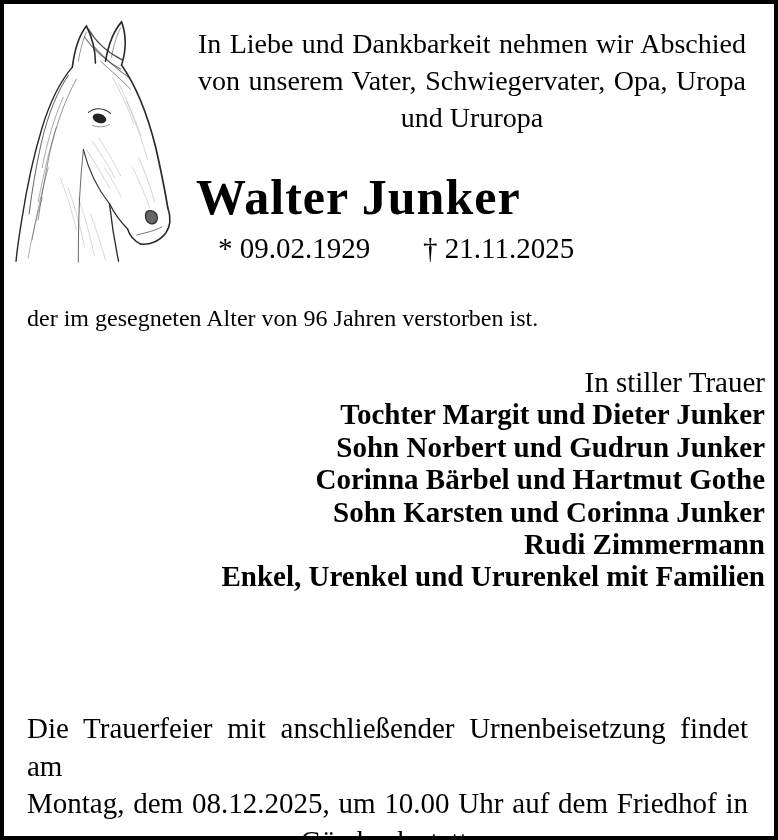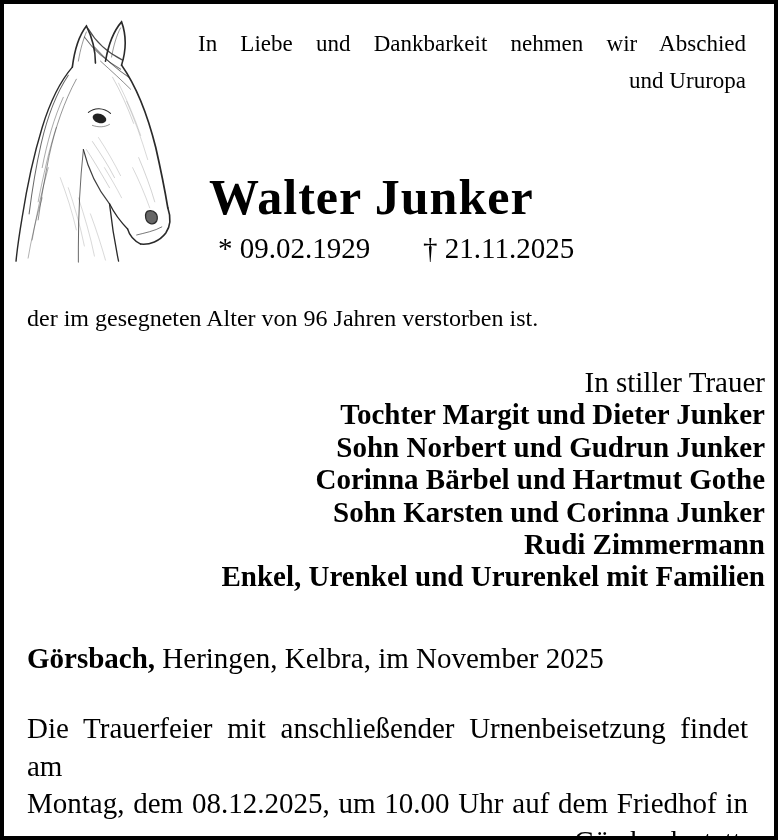--- a/index.html
+++ b/index.html
@@ -24,28 +24,28 @@
     left: 8px;
     top: 16px;
     width: 196px;
     height: 248px;
   }
 
   .intro {
     left: 198px;
     top: 25px;
     width: 548px;
-    font-size: 23px;
+    font-size: 28px;
     line-height: 37px;
   }
   .line-just { text-align: justify; text-align-last: justify; }
-  .line-left { text-align: right; }
+  .line-left { text-align: center; }
 
   .name {
-    left: 209px;
+    left: 196px;
     top: 170px;
     font-size: 50px;
     font-weight: bold;
     line-height: 54px;
     white-space: nowrap;
     letter-spacing: 1px;
   }
 
   .dates {
     left: 205px;
@@ -139,20 +139,21 @@
       <path d="M124,150 C130,162 136,176 141,190" stroke-width="0.6" opacity="0.3"></path>
       <path d="M52,160 C58,176 64,194 68,212" stroke-width="0.6" opacity="0.3"></path>
       <path d="M60,170 C66,188 72,208 76,228" stroke-width="0.6" opacity="0.3"></path>
       <path d="M70,180 C76,198 82,218 86,238" stroke-width="0.6" opacity="0.3"></path>
       <path d="M82,196 C88,212 93,228 97,242" stroke-width="0.6" opacity="0.3"></path>
     </g>
   </svg>
 
   <div class="abs intro">
     <div class="line-just">In Liebe und Dankbarkeit nehmen wir Abschied</div>
+    <div class="line-just">von unserem Vater, Schwiegervater, Opa, Uropa</div>
     <div class="line-left">und Ururopa</div>
   </div>
 
   <div class="abs name">Walter Junker</div>
 
   <div class="abs dates">
     <span class="birth"><span>*</span> <span>09.02.1929</span></span>
     <span class="death"><span>†</span> <span>21.11.2025</span></span>
   </div>
 
@@ -161,23 +162,20 @@
   <div class="abs mourning">
     <div>In stiller Trauer</div>
     <div class="family-line">Tochter Margit und Dieter Junker</div>
     <div class="family-line">Sohn Norbert und Gudrun Junker</div>
     <div class="family-line">Corinna Bärbel und Hartmut Gothe</div>
     <div class="family-line">Sohn Karsten und Corinna Junker</div>
     <div class="family-line">Rudi Zimmermann</div>
     <div class="family-line">Enkel, Urenkel und Ururenkel mit Familien</div>
   </div>
 
-  <div class="abs places">
-    <span class="town">Görsbach,</span> <span>Heringen, Kelbra, im November 2025</span>
-  </div>
 
   <div class="abs funeral">
     <div class="line-just">Die Trauerfeier mit anschließender Urnenbeisetzung findet am</div>
     <div class="line-just">Montag, dem 08.12.2025, um 10.00 Uhr auf dem Friedhof in</div>
     <div class="line-left">Görsbach statt.</div>
   </div>
 
   <div class="frame"></div>
 </div>
 

